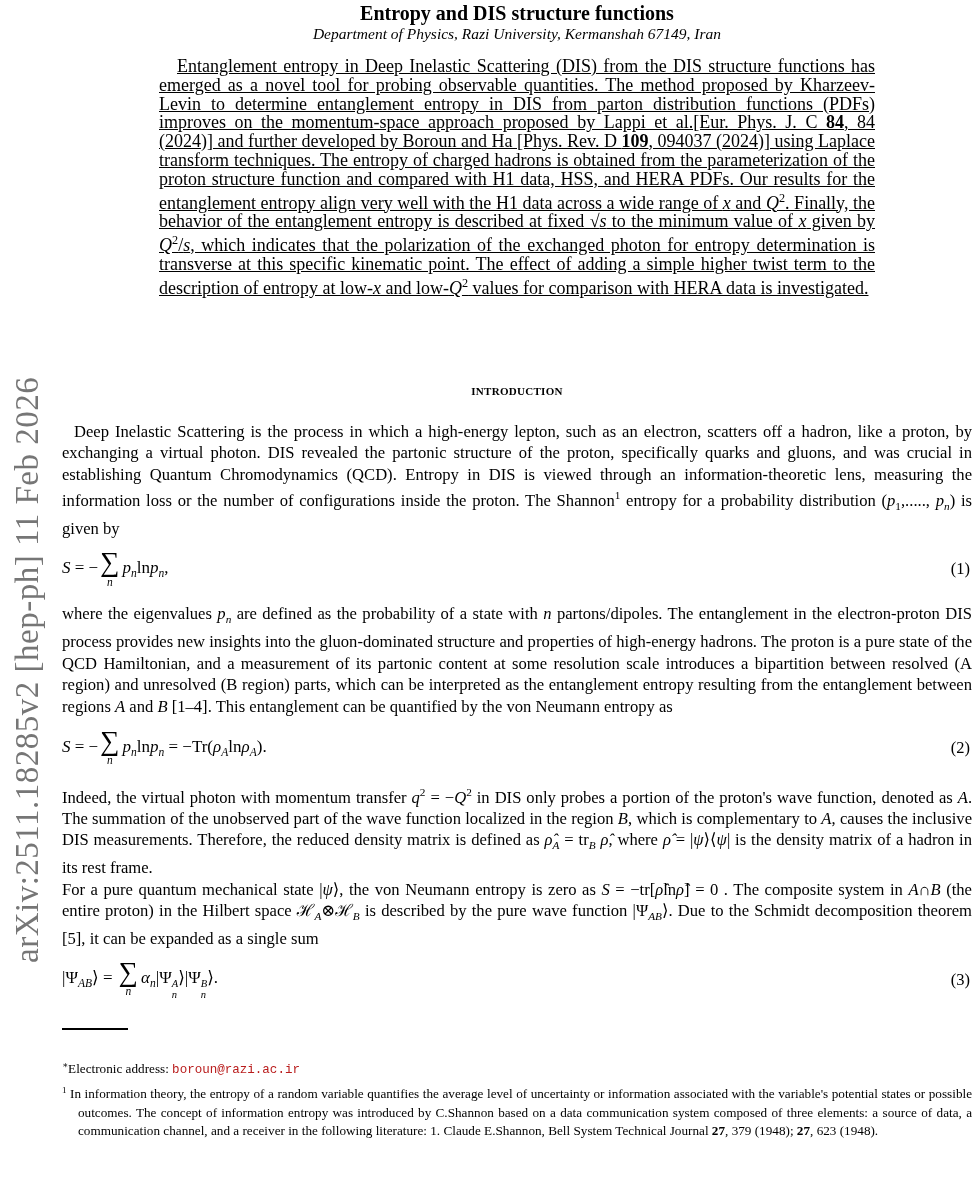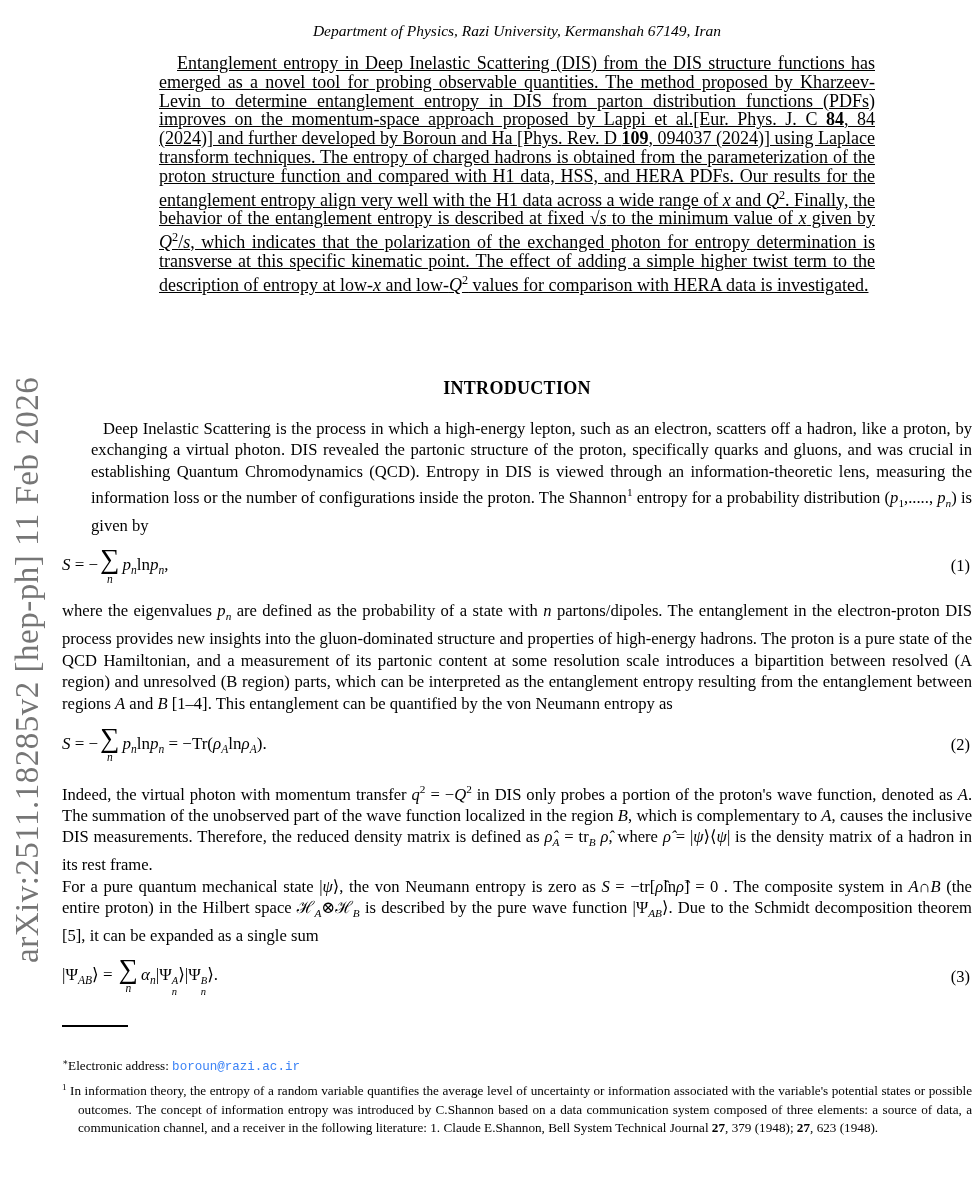--- a/index.html
+++ b/index.html
@@ -33,50 +33,49 @@
     text-align:center;
     font-size:20px;font-weight:bold;
     line-height:22px;
   }
   .author{
     margin-top:23px;
     text-align:center;
     font-size:16px;line-height:18px;
   }
   .affil{
-    margin-top:21px;
     text-align:center;
     font-style:italic;
     font-size:15.5px;line-height:19px;
   }
   .dateline{
     text-align:center;
     font-size:15.5px;line-height:19px;
   }
   .abstract{
     margin:14px 97px 0 97px;
     font-size:18px;line-height:18.8px;
     text-align:justify;
     text-indent:18px;
     text-decoration:underline;
   }
   .section-heading{
     margin-top:84px;
     text-align:center;
-    font-size:18px;font-weight:bold;
+    font-size:11px;font-weight:bold;
     line-height:18px;
     letter-spacing:0.3px;
   }
   p.body{
     margin:0;
     font-size:16.6px;line-height:21.6px;
     text-align:justify;
   }
   p.body.first{margin-top:21px;}
-  p.body.indent{text-indent:12px;margin-left:29px;}
+  p.body.indent{text-indent:12px;}
   .eqrow{
     position:relative;
     height:52px;
     display:flex;align-items:center;justify-content:flex-start;
     margin:4px 0 8px 0;
   }
   .eq{font-size:17px;white-space:nowrap;}
   .eqno{
     position:absolute;right:2px;top:50%;
     transform:translateY(-50%);
@@ -106,29 +105,30 @@
     text-align:justify;
   }
   .fnstar{margin-top:26px;}
   .fn1{
     margin-top:2px;
     padding-left:16px;text-indent:-16px;
   }
   .mono{
     font-family:"Liberation Mono","DejaVu Sans Mono",monospace;
     font-size:0.95em;
-    color:#3b82f6;text-decoration:none;
+    color:#b91c1c;text-decoration:none;
   }
 </style>
 </head>
 <body>
 
 <div class="page">
   <div class="watermark">arXiv:2511.18285v2  [hep-ph]  11 Feb 2026</div>
   <div class="content">
+    <div class="title">Entropy and DIS structure functions</div>
     <div class="affil">Department of Physics, Razi University, Kermanshah 67149, Iran</div>
     <div class="abstract">Entanglement entropy in Deep Inelastic Scattering (DIS) from the DIS structure functions has emerged as a novel tool for probing observable quantities. The method proposed by Kharzeev-Levin to determine entanglement entropy in DIS from parton distribution functions (PDFs) improves on the momentum-space approach proposed by Lappi et al.[Eur. Phys. J. C <b>84</b>, 84 (2024)] and further developed by Boroun and Ha [Phys. Rev. D <b>109</b>, 094037 (2024)] using Laplace transform techniques. The entropy of charged hadrons is obtained from the parameterization of the proton structure function and compared with H1 data, HSS, and HERA PDFs. Our results for the entanglement entropy align very well with the H1 data across a wide range of <i>x</i> and <i>Q</i><sup>2</sup>. Finally, the behavior of the entanglement entropy is described at fixed √<span class="ov"><i>s</i></span> to the minimum value of <i>x</i> given by <i>Q</i><sup>2</sup>/<i>s</i>, which indicates that the polarization of the exchanged photon for entropy determination is transverse at this specific kinematic point. The effect of adding a simple higher twist term to the description of entropy at low-<i>x</i> and low-<i>Q</i><sup>2</sup> values for comparison with HERA data is investigated.</div>
 
     <div class="section-heading">INTRODUCTION</div>
 
     <p class="body first indent">Deep Inelastic Scattering is the process in which a high-energy lepton, such as an electron, scatters off a hadron, like a proton, by exchanging a virtual photon. DIS revealed the partonic structure of the proton, specifically quarks and gluons, and was crucial in establishing Quantum Chromodynamics (QCD). Entropy in DIS is viewed through an information-theoretic lens, measuring the information loss or the number of configurations inside the proton. The Shannon<sup>1</sup> entropy for a probability distribution (<i>p</i><sub>1</sub>,....., <i>p</i><sub><i>n</i></sub>) is given by</p>
 
     <div class="eqrow">
       <span class="eq"><i>S</i> = −<span class="sum">
             <span class="sg">∑</span>

